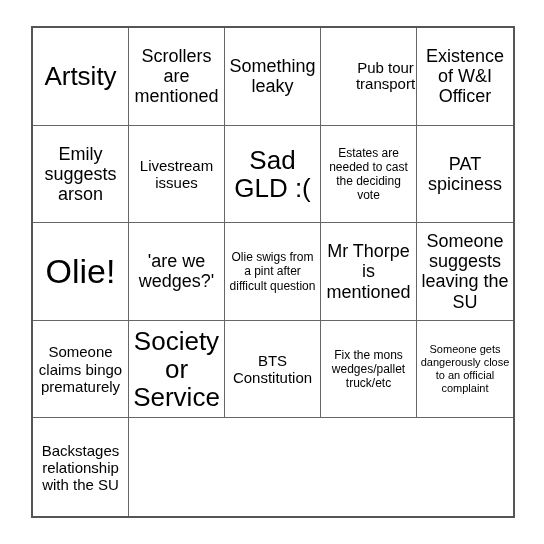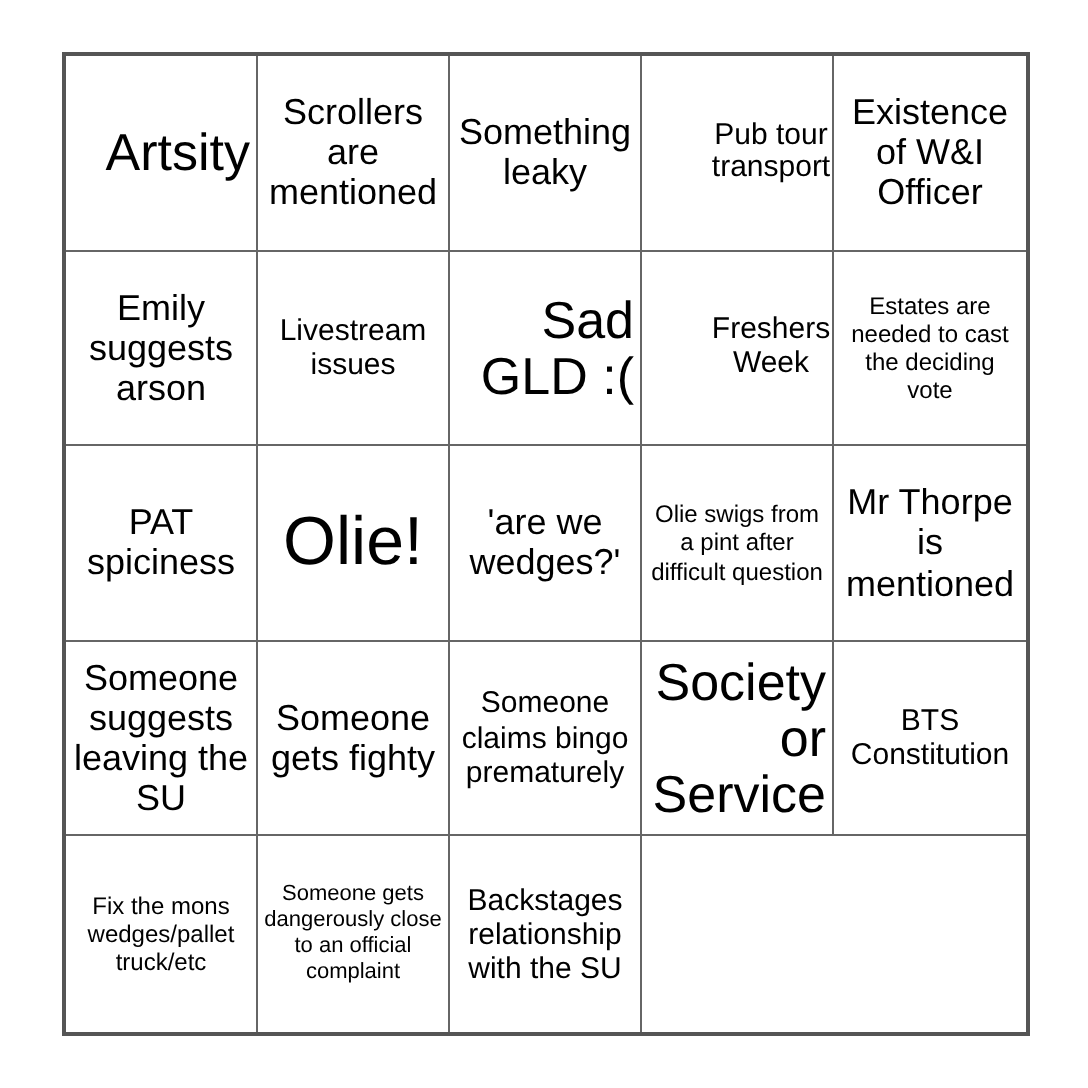--- a/index.html
+++ b/index.html
@@ -52,21 +52,21 @@
   }
   .cell-text {
     display: block;
     color: #000000;
     line-height: 1.12;
     word-wrap: break-word;
     width: 100%;
   }
   
   .fs-xxl .cell-text { font-size: 34px; line-height: 1.05; }
-  .fs-xl  .cell-text { font-size: 26px; line-height: 1.08; text-align: right; }
+  .fs-xl  .cell-text { font-size: 26px; line-height: 1.08; }
   .fs-lg  .cell-text { font-size: 15px; line-height: 1.1; margin-left: 34px; }
   .fs-md  .cell-text { font-size: 18px; line-height: 1.12; }
   .fs-sm  .cell-text { font-size: 15px; line-height: 1.14; }
   .fs-xs  .cell-text { font-size: 12px; line-height: 1.18; }
   .fs-xxs .cell-text { font-size: 11px; line-height: 1.2; }
 </style>
 </head>
 <body>
 
 <div id="bingo-card">
@@ -88,46 +88,40 @@
       </div>
       <div class="bingo-cell fs-md">
         <span class="cell-text">Emily suggests arson</span>
       </div>
       <div class="bingo-cell fs-sm">
         <span class="cell-text">Livestream issues</span>
       </div>
       <div class="bingo-cell fs-xl">
         <span class="cell-text">Sad GLD :(</span>
       </div>
-      <div class="bingo-cell fs-lg">
-        <span class="cell-text">Freshers Week</span>
-      </div>
       <div class="bingo-cell fs-xs">
         <span class="cell-text">Estates are needed to cast the deciding vote</span>
       </div>
       <div class="bingo-cell fs-md">
         <span class="cell-text">PAT spiciness</span>
       </div>
       <div class="bingo-cell fs-xxl">
         <span class="cell-text">Olie!</span>
       </div>
       <div class="bingo-cell fs-md">
         <span class="cell-text">'are we wedges?'</span>
       </div>
       <div class="bingo-cell fs-xs">
         <span class="cell-text">Olie swigs from a pint after difficult question</span>
       </div>
       <div class="bingo-cell fs-md">
         <span class="cell-text">Mr Thorpe is mentioned</span>
       </div>
       <div class="bingo-cell fs-md">
         <span class="cell-text">Someone suggests leaving the SU</span>
-      </div>
-      <div class="bingo-cell fs-md">
-        <span class="cell-text">Someone gets fighty</span>
       </div>
       <div class="bingo-cell fs-sm">
         <span class="cell-text">Someone claims bingo prematurely</span>
       </div>
       <div class="bingo-cell fs-xl">
         <span class="cell-text">Society or Service</span>
       </div>
       <div class="bingo-cell fs-sm">
         <span class="cell-text">BTS Constitution</span>
       </div>

